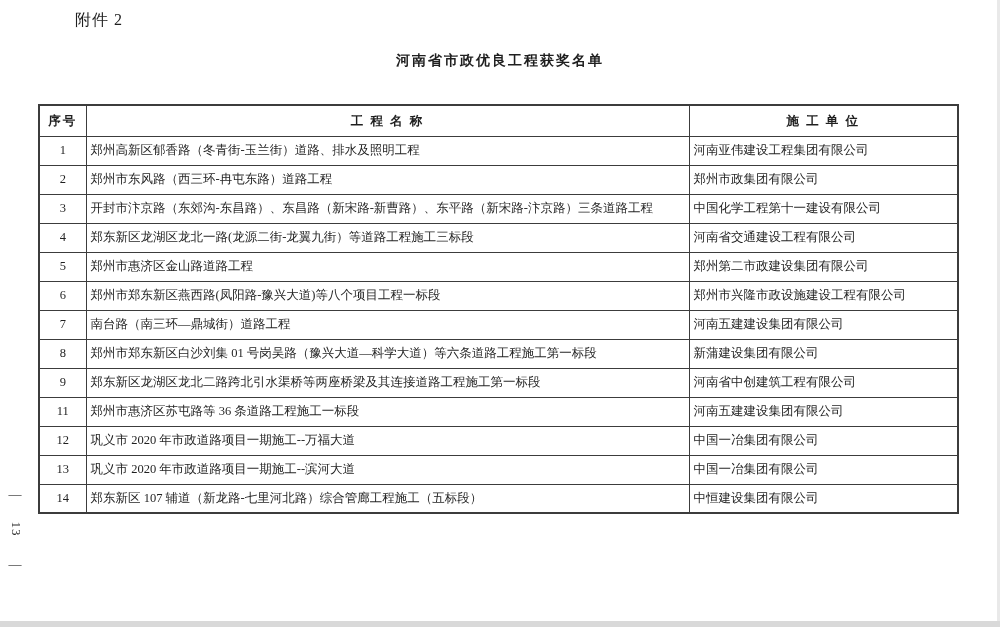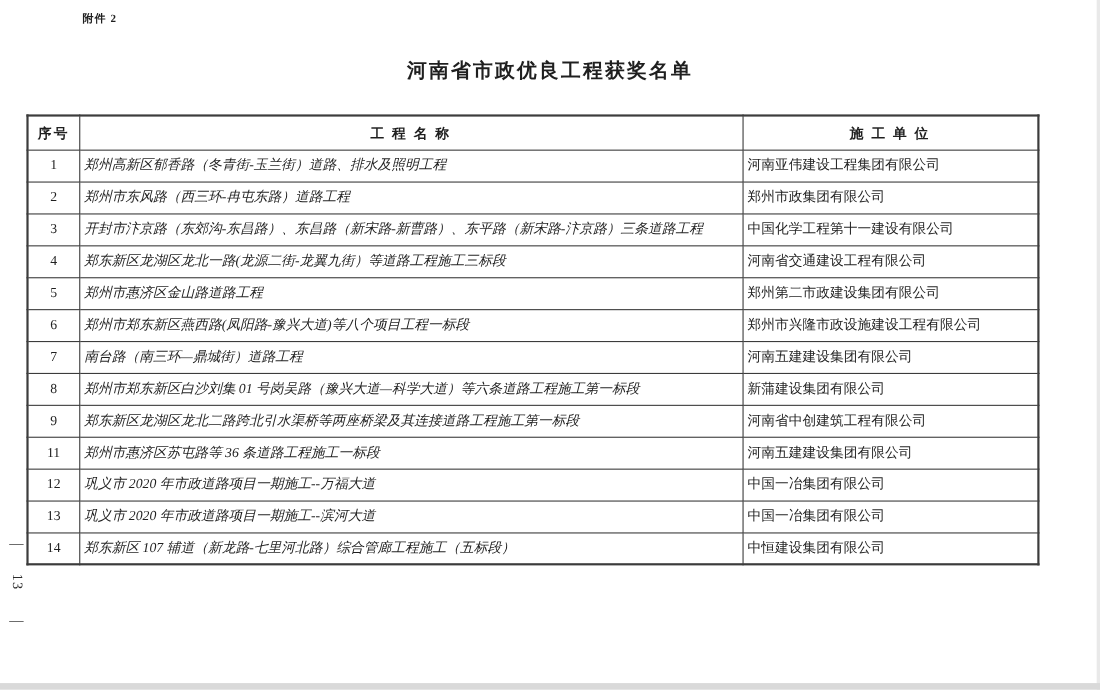--- a/index.html
+++ b/index.html
@@ -8,32 +8,32 @@
     position: relative;
     background: #ffffff;
     font-family: "Liberation Serif", "DejaVu Serif", serif;
     color: #1f1f1f;
     overflow: hidden;
   }
   .attachment-label {
     position: absolute;
     left: 38px;
     top: 10px;
-    font-size: 10px;
-    font-weight: 700;
+    font-size: 16px;
+    font-weight: 400;
     letter-spacing: 1px;
     padding-left: 37px;
   }
   .doc-title {
     position: absolute;
     left: 0;
     top: 52px;
     width: 100%;
     text-align: center;
-    font-size: 18px;
+    font-size: 14px;
     font-weight: 700;
     letter-spacing: 2px;
   }
   .page-number {
     position: absolute;
     left: 2px;
     top: 486px;
     width: 26px;
     height: 86px;
     display: flex;
@@ -42,21 +42,21 @@
     justify-content: space-between;
     font-size: 13px;
     color: #2a2a2a;
   }
   .page-number .digits {
     transform: rotate(90deg);
     letter-spacing: 1px;
   }
   table.awards {
     position: absolute;
-    left: 24px;
+    left: 38px;
     top: 104px;
     width: 919px;
     border-collapse: collapse;
     table-layout: fixed;
     border: 2px solid #3c3c3c;
   }
   table.awards th, table.awards td {
     border: 1px solid #3c3c3c;
     font-size: 12.5px;
     line-height: 1.45;
@@ -67,21 +67,21 @@
     height: 31px;
     font-weight: 700;
     text-align: center;
     letter-spacing: 2px;
   }
   table.awards td { height: 29px; padding: 2px 4px; }
   col.c-no { width: 47px; }
   col.c-project { width: 603px; }
   col.c-company { width: 269px; }
   td.no { text-align: center; }
-  td.project { text-align: left; padding-left: 7px; font-style: italic; }
+  td.project { text-align: left; padding-left: 7px; }
   td.company { text-align: left; padding-left: 8px; }
   .scan-edge-bottom {
     position: absolute;
     left: 0; bottom: 0;
     width: 100%; height: 6px;
     background: #d9d9d9;
   }
   .scan-edge-right {
     position: absolute;
     right: 0; top: 0;

